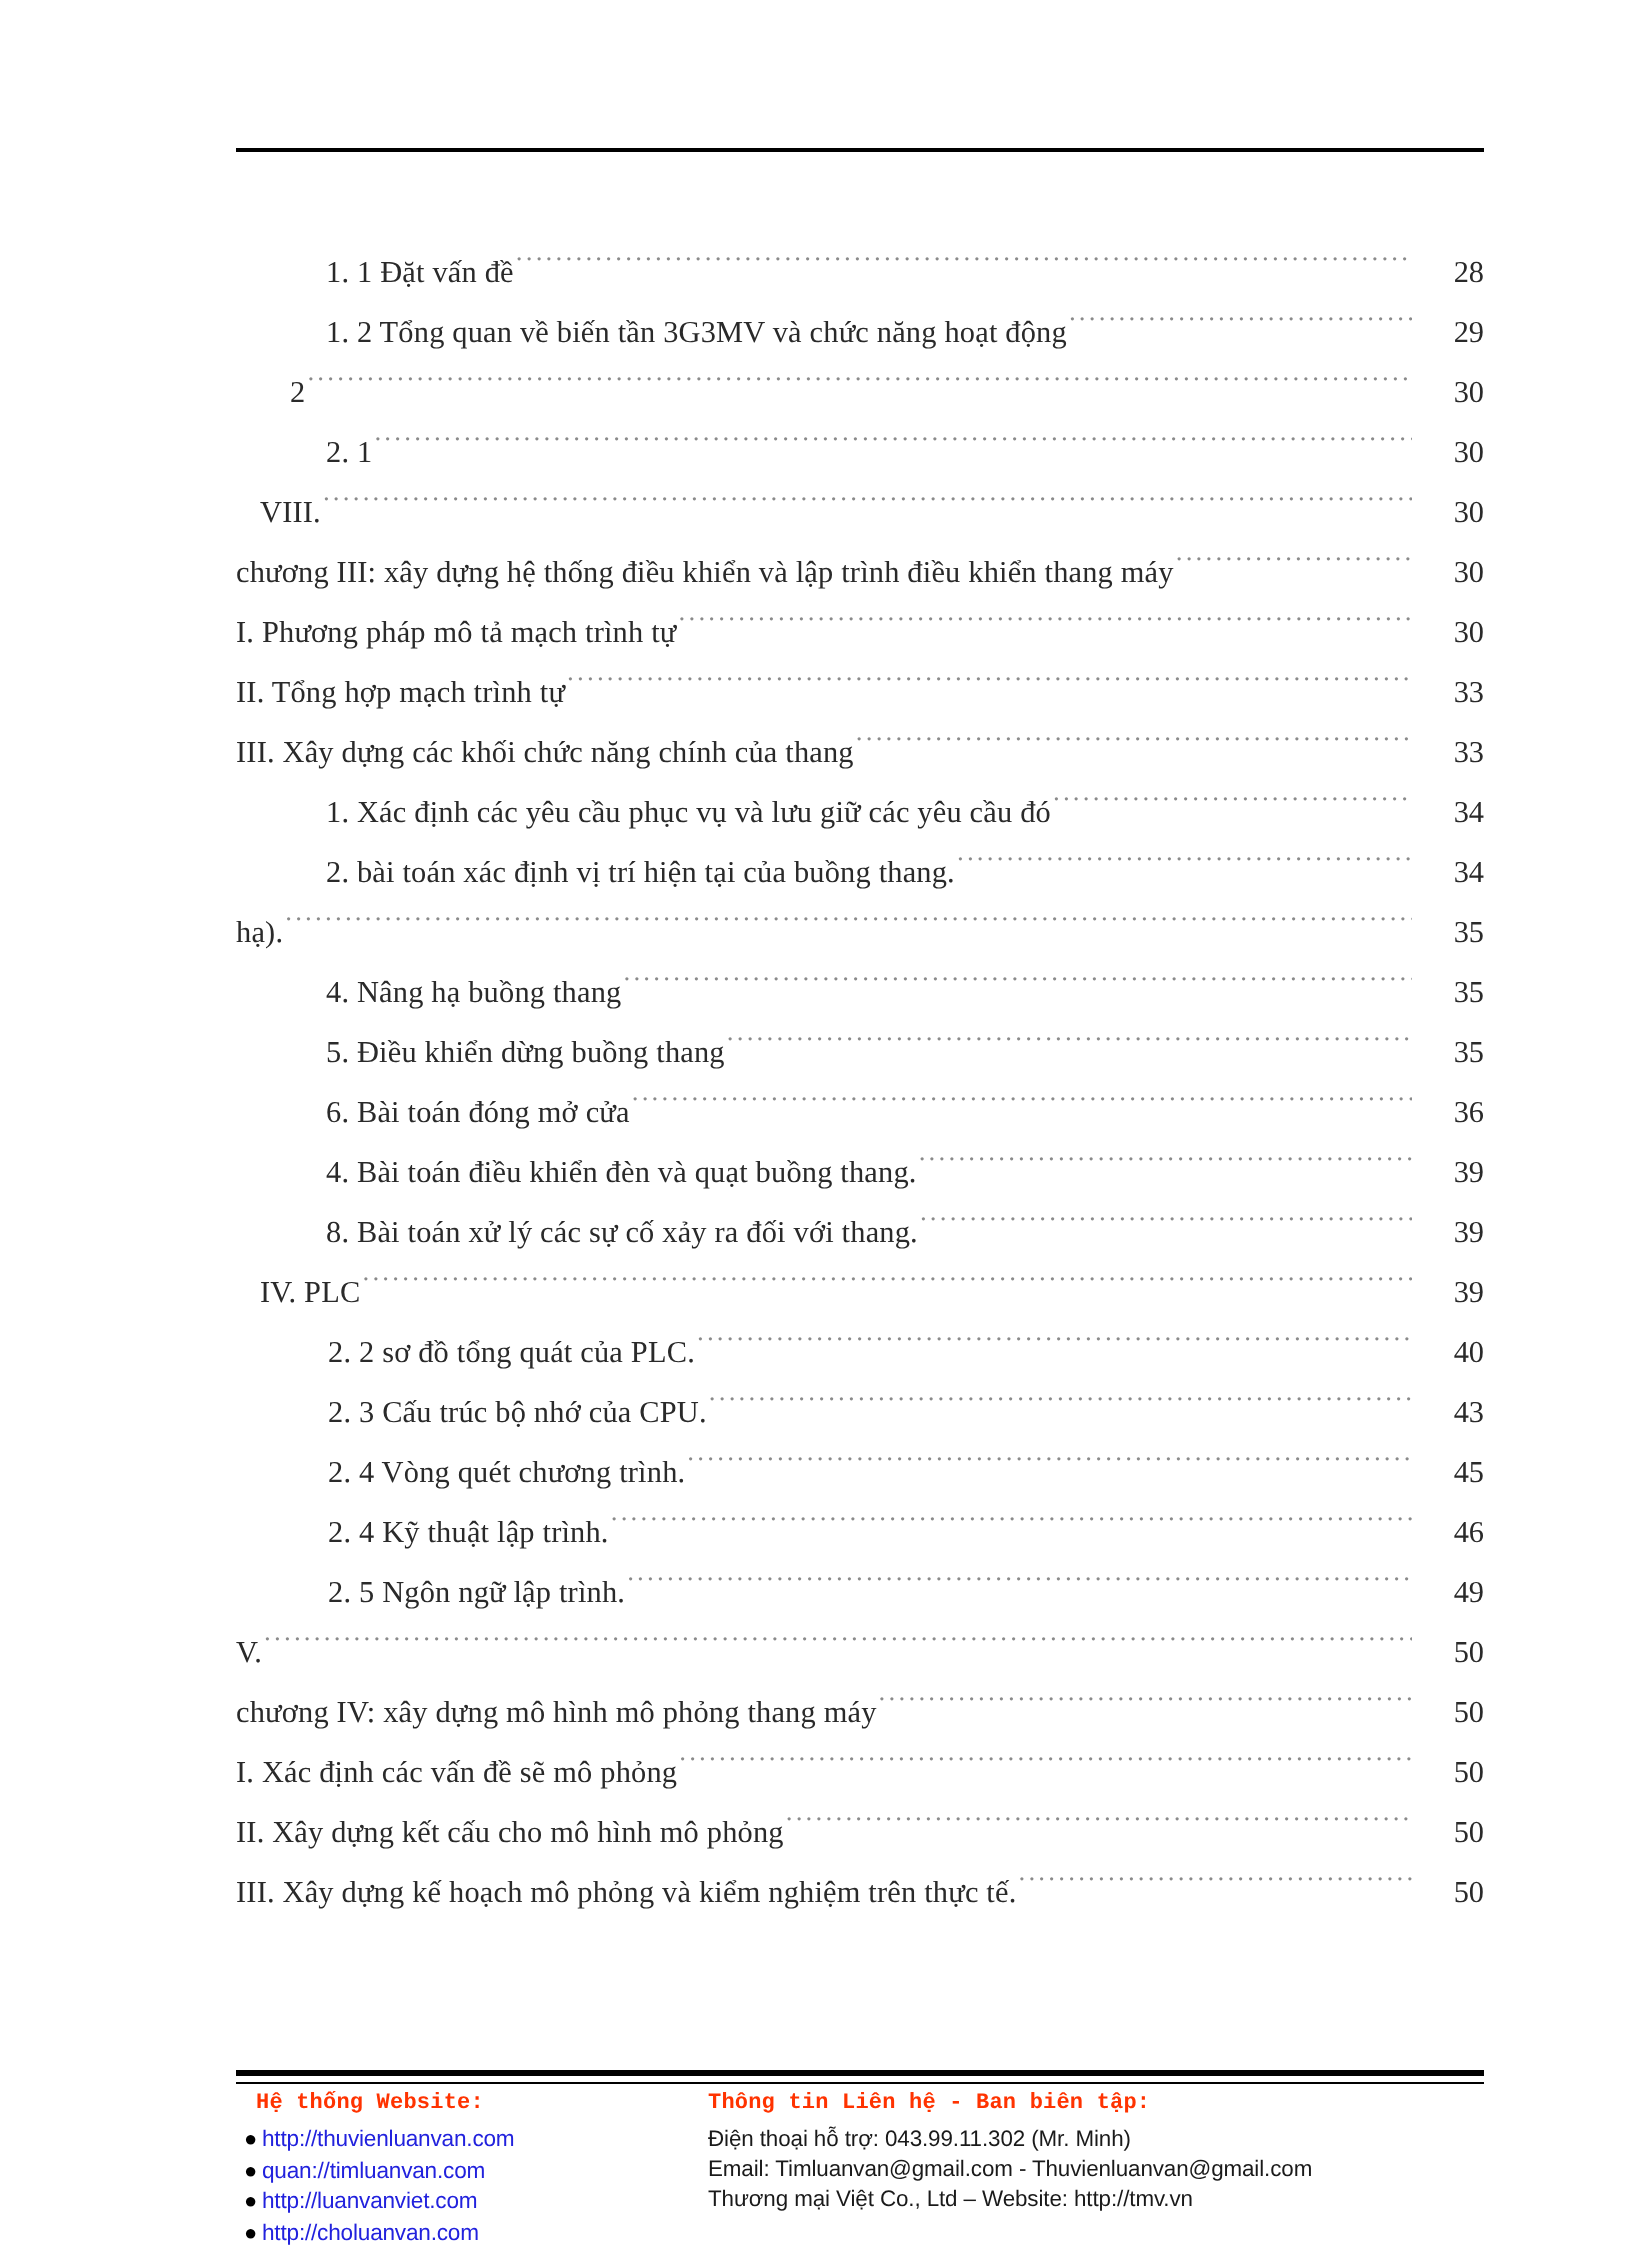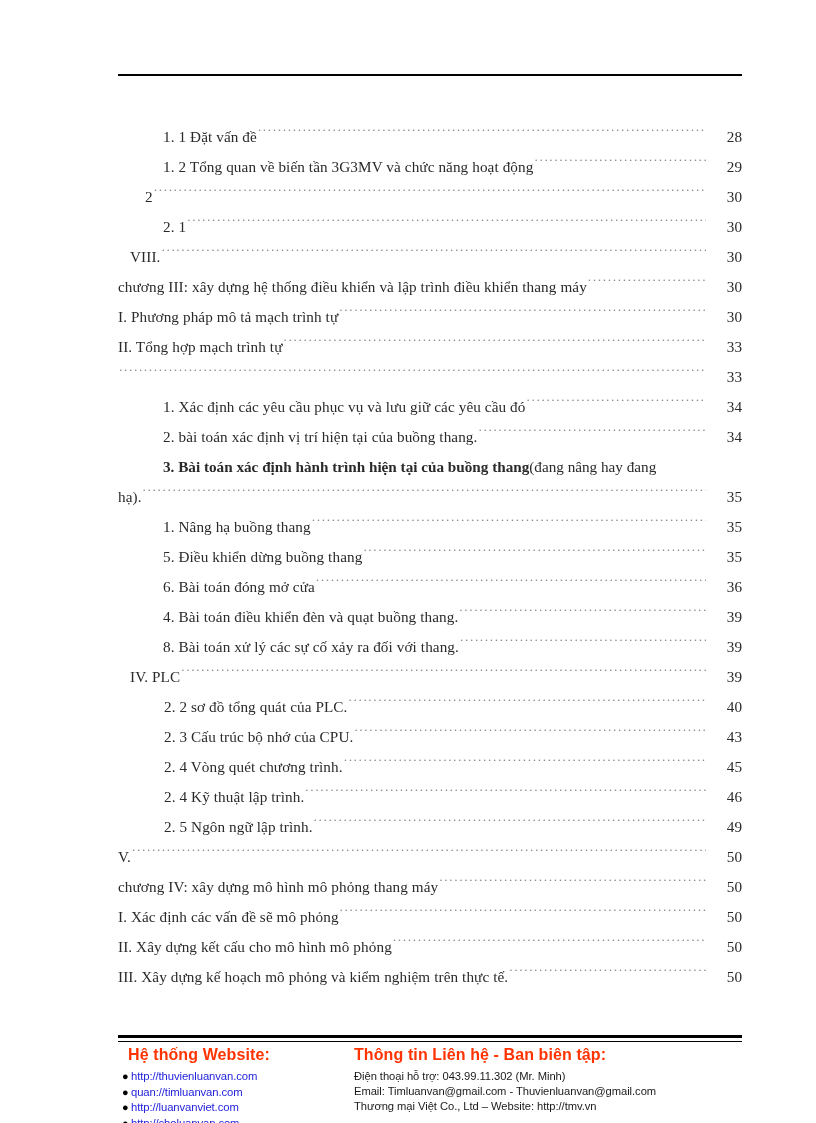--- a/index.html
+++ b/index.html
@@ -137,25 +137,26 @@
 
   .footer-cols {
     display: flex;
     align-items: flex-start;
   }
 
   .footer-left  { flex: 0 0 230px; }
   .footer-right { flex: 1 1 auto; padding-left: 6px; }
 
   .footer-heading {
-    font-size: 16px;
+    font-size: 11px;
     font-weight: bold;
     color: #ff3300;
     letter-spacing: 0.1px;
     margin: 0 0 5px 0;
+    font-family: Liberation Mono, monospace;
   }
   .footer-heading.left-head { padding-left: 10px; }
 
   .link-list {
     list-style: none;
     margin: 0;
     padding: 0 0 0 4px;
   }
   .link-item {
     display: flex;
@@ -236,47 +237,47 @@
       <span class="toc-page">30</span>
     </div>
 
     <div class="toc-row ind-0">
       <span class="toc-label">II.    Tổng hợp mạch trình tự</span>
       <span class="toc-leader"></span>
       <span class="toc-page">33</span>
     </div>
 
     <div class="toc-row ind-0">
+      <span class="toc-label">III.       Xây dựng các khối chức năng chính của thang</span>
       <span class="toc-leader"></span>
       <span class="toc-page">33</span>
     </div>
 
     <div class="toc-row ind-3 bold">
       <span class="toc-label">1.  Xác định các yêu cầu phục vụ và lưu giữ các yêu cầu đó</span>
       <span class="toc-leader"></span>
       <span class="toc-page">34</span>
     </div>
 
     <div class="toc-row ind-3 bold">
       <span class="toc-label">2. bài toán xác định vị trí hiện tại của buồng thang.</span>
       <span class="toc-leader"></span>
       <span class="toc-page">34</span>
     </div>
 
     <div class="toc-row wrapped ind-3">
-      <span class="wrap-line1"><span class="w-bold">3. Bài toán xác định hành trình hiện tại của buồng thang</span><span>(đang nâng hay đang</span></span>
       <span class="wrap-row2">
         <span class="toc-label">hạ).</span>
         <span class="toc-leader"></span>
         <span class="toc-page">35</span>
       </span>
     </div>
 
     <div class="toc-row ind-3 bold">
-      <span class="toc-label">1.  Nâng hạ buồng thang</span>
+      <span class="toc-label">4.  Nâng hạ buồng thang</span>
       <span class="toc-leader"></span>
       <span class="toc-page">35</span>
     </div>
 
     <div class="toc-row ind-3 bold">
       <span class="toc-label">5.  Điều khiển dừng buồng thang</span>
       <span class="toc-leader"></span>
       <span class="toc-page">35</span>
     </div>
 

